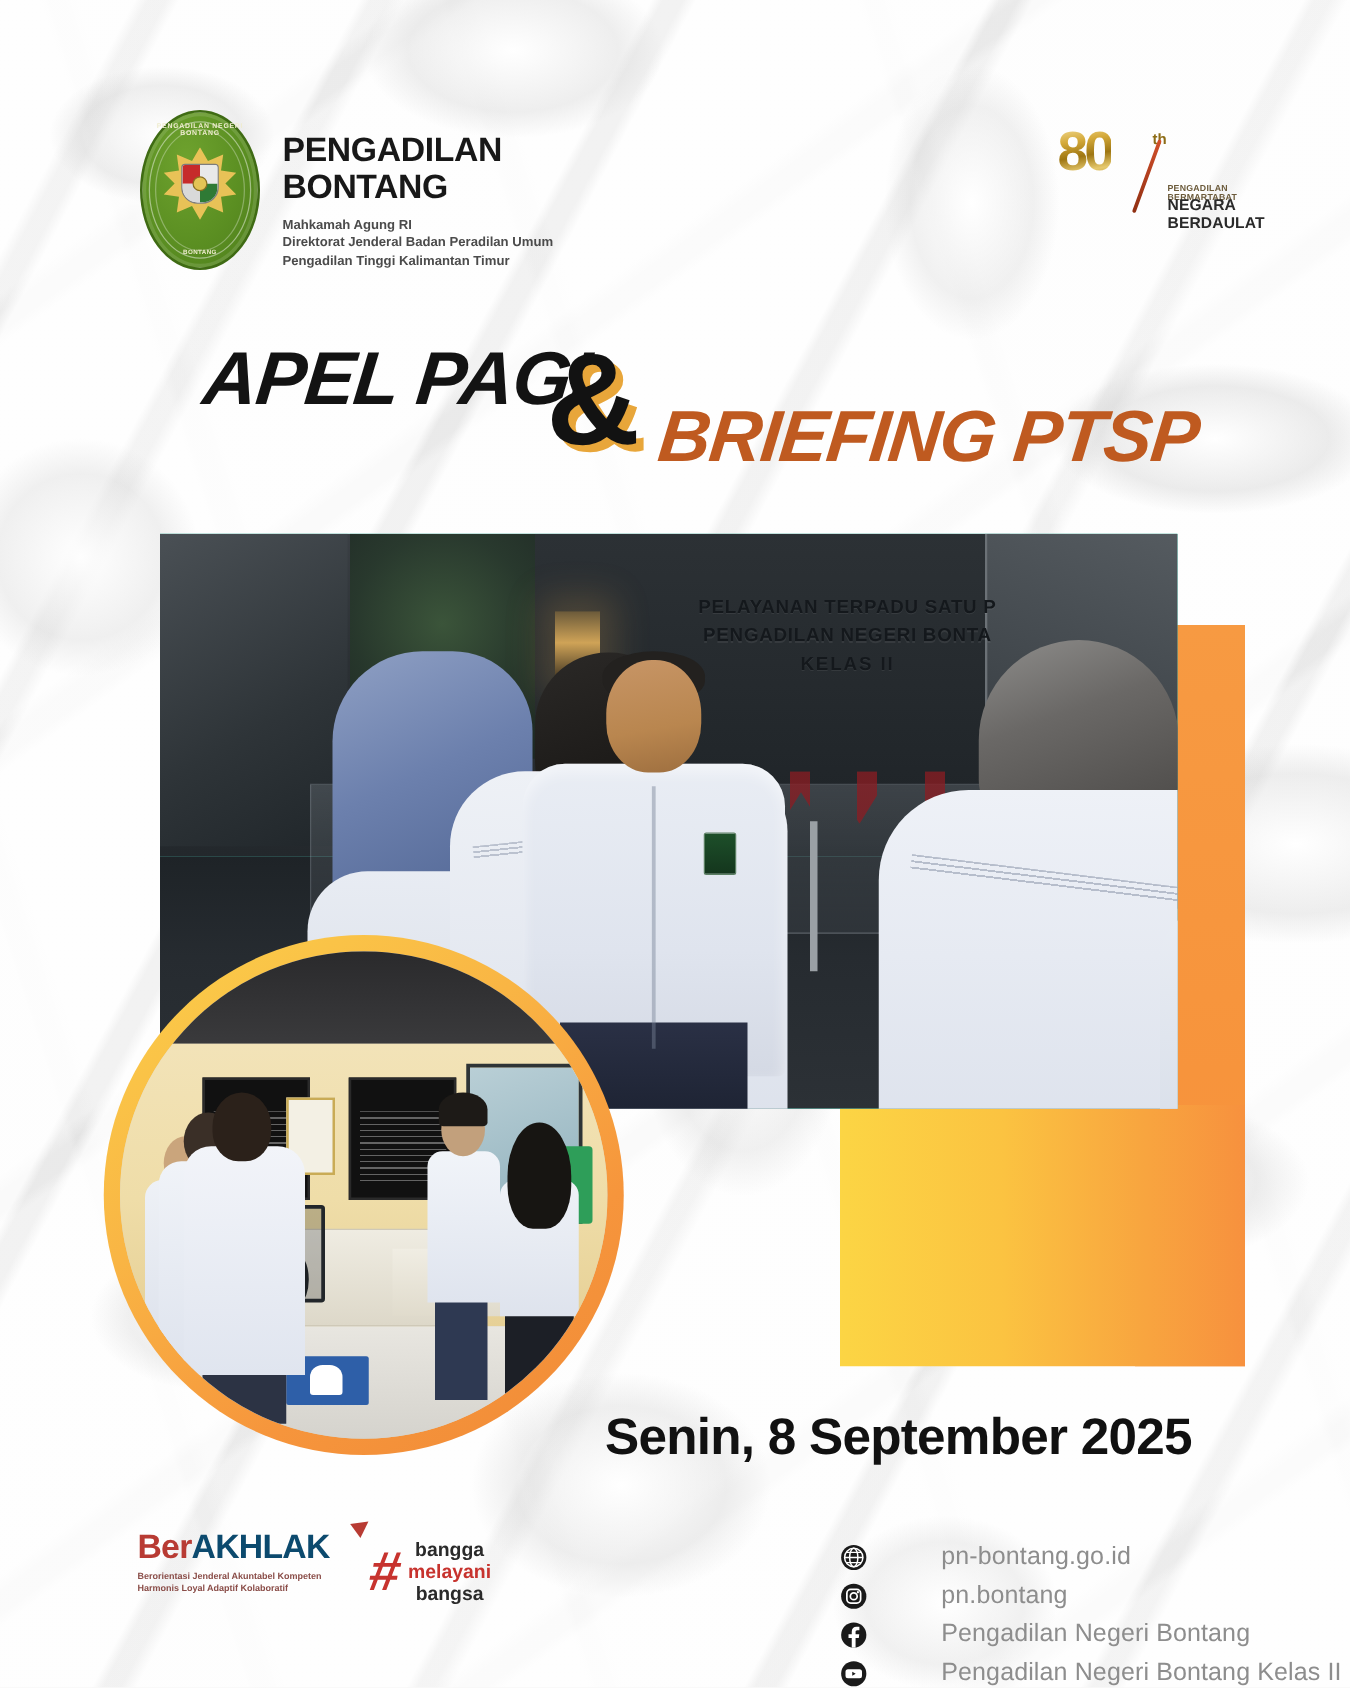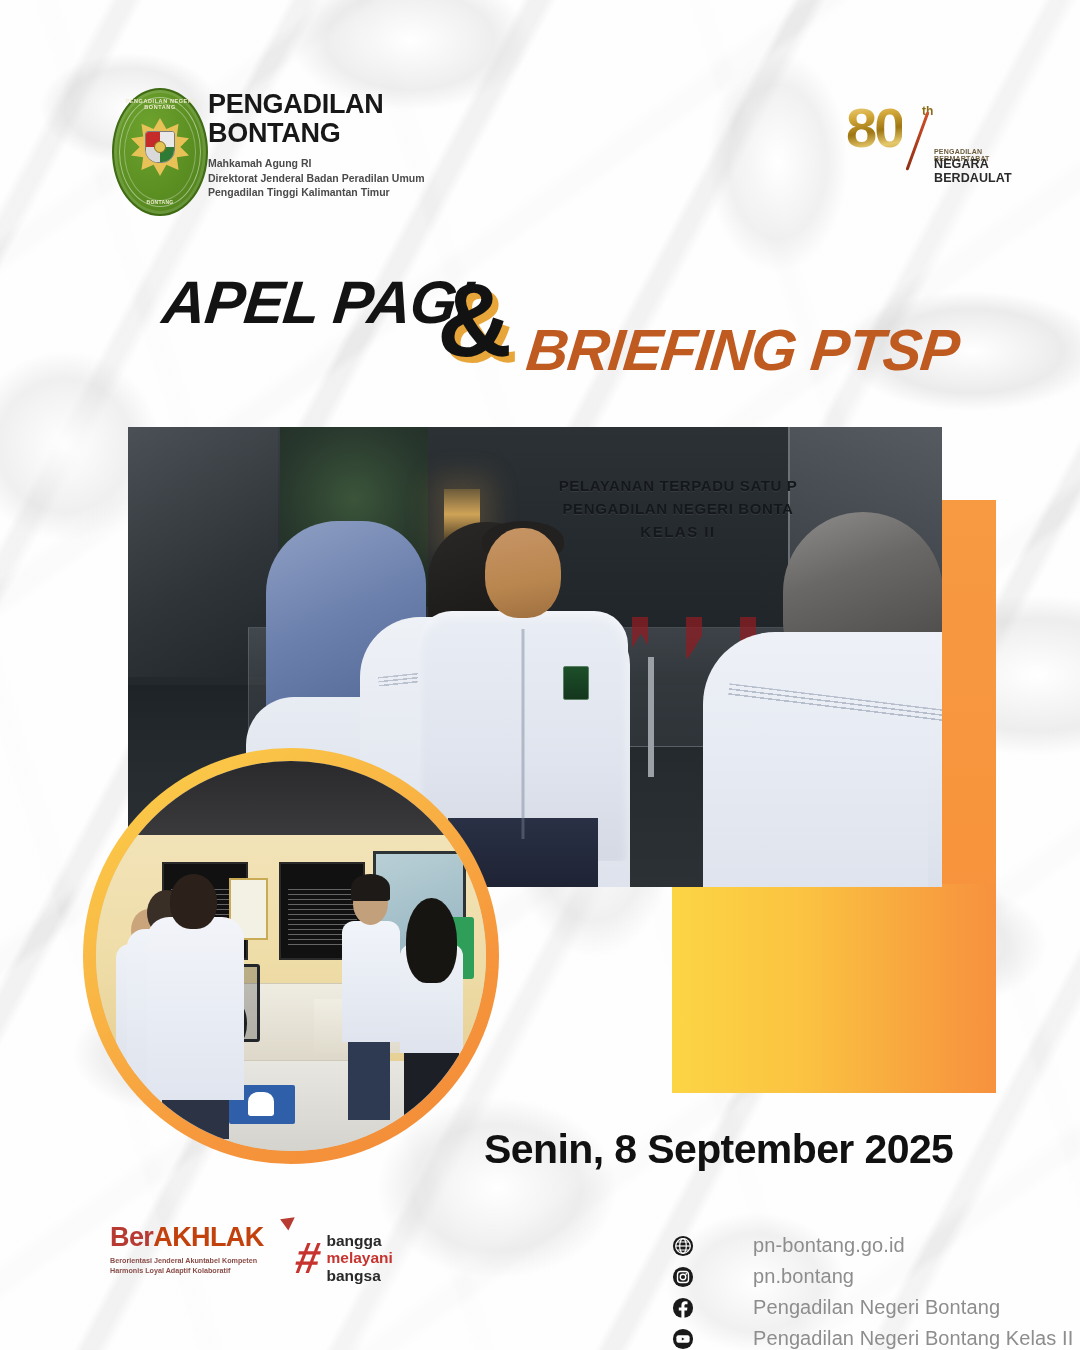--- a/index.html
+++ b/index.html
@@ -33,21 +33,21 @@
       radial-gradient(ellipse 100px 60px at 16% 78%, rgba(255,255,255,.92), rgba(198,198,198,.26) 70%, rgba(255,255,255,0) 100%),
       radial-gradient(ellipse 120px 90px at 46% 88%, rgba(255,255,255,.9),  rgba(193,193,193,.25) 70%, rgba(255,255,255,0) 100%),
       radial-gradient(ellipse 90px 70px at 70% 95%,  rgba(255,255,255,.9),  rgba(198,198,198,.24) 70%, rgba(255,255,255,0) 100%),
       radial-gradient(ellipse 150px 80px at 96% 50%, rgba(255,255,255,.9),  rgba(190,190,190,.26) 70%, rgba(255,255,255,0) 100%),
       linear-gradient(118deg, rgba(255,255,255,.7) 0 6%, rgba(205,205,205,.18) 6.6% 7.4%, rgba(255,255,255,.7) 8% 16%, rgba(200,200,200,.16) 16.5% 17.3%, rgba(255,255,255,.65) 18% 29%, rgba(202,202,202,.2) 29.5% 30.4%, rgba(255,255,255,.7) 31% 44%, rgba(198,198,198,.18) 44.5% 45.3%, rgba(255,255,255,.65) 46% 58%, rgba(204,204,204,.16) 58.5% 59.2%, rgba(255,255,255,.7) 60% 73%, rgba(200,200,200,.19) 73.5% 74.4%, rgba(255,255,255,.7) 75% 88%, rgba(202,202,202,.17) 88.5% 89.3%, rgba(255,255,255,.7) 90% 100%),
       linear-gradient(-36deg, rgba(255,255,255,.5) 0 9%, rgba(206,206,206,.14) 9.5% 10.2%, rgba(255,255,255,.55) 11% 23%, rgba(203,203,203,.13) 23.5% 24.3%, rgba(255,255,255,.5) 25% 39%, rgba(205,205,205,.15) 39.5% 40.3%, rgba(255,255,255,.55) 41% 54%, rgba(200,200,200,.13) 54.5% 55.3%, rgba(255,255,255,.5) 56% 71%, rgba(204,204,204,.14) 71.5% 72.3%, rgba(255,255,255,.55) 73% 87%, rgba(202,202,202,.13) 87.5% 88.3%, rgba(255,255,255,.5) 89% 100%),
       linear-gradient(72deg, rgba(255,255,255,.4) 0 13%, rgba(208,208,208,.11) 13.4% 14%, rgba(255,255,255,.45) 15% 31%, rgba(205,205,205,.12) 31.5% 32.2%, rgba(255,255,255,.4) 33% 52%, rgba(207,207,207,.1) 52.5% 53.2%, rgba(255,255,255,.45) 54% 74%, rgba(204,204,204,.12) 74.5% 75.2%, rgba(255,255,255,.4) 76% 100%);
   }
 
   
-  .header { position:absolute; left:112px; top:88px; display:flex; align-items:flex-start; }
+  .header { position:absolute; left:112px; top:88px; display:flex; align-items:flex-end; gap:18px; }
 
   .court-seal { position:relative; width:96px; height:128px; flex:none; }
   .seal-outer {
     position:absolute; inset:0;
     border-radius:50%;
     background:radial-gradient(ellipse at 38% 30%, #6ea22e 0%, #5b8f22 55%, #4d7d1b 100%);
     border:2px solid #3f6b14;
     box-shadow:inset 0 0 0 3px rgba(255,255,255,.12);
   }
   .seal-ring {
@@ -101,21 +101,21 @@
   }
   .org-sub {
     margin-top:9px;
     font-size:10.5px; line-height:1.38; color:#4b4b4b; font-weight:600;
   }
 
   
   .anniv { position:absolute; right:62px; top:104px; width:180px; height:76px; }
   .anniv-80 {
     position:absolute; left:8px; top:-4px;
-    font-size:56px; font-weight:800; letter-spacing:-3px;
+    font-size:44px; font-weight:800; letter-spacing:-3px;
     background:linear-gradient(170deg,#f7e3a0 0%,#d4a93a 30%,#9e7612 55%,#e6c96e 78%,#b88f22 100%);
     -webkit-background-clip:text; background-clip:text; color:transparent;
     line-height:1;
   }
   .anniv-th {
     position:absolute; left:84px; top:0px;
     font-size:12px; font-weight:700; color:#8d6c16;
   }
   .anniv-slash {
     position:absolute; left:78px; top:6px; width:3px; height:62px;
@@ -405,34 +405,34 @@
 
   
   .date-text {
     position:absolute; left:484px; top:1126px;
     font-size:41px; font-weight:800; letter-spacing:-.6px; color:#111;
   }
 
   
   .berakhlak { position:absolute; left:110px; top:1222px; width:180px; }
   .ba-title { font-size:27px; font-weight:800; letter-spacing:-.6px; color:#b83b33; }
-  .ba-title .k2 { color:#c2410c; }
+  .ba-title .k2 { color:#0c4a6e; }
   .ba-arrow {
     position:absolute; right:-6px; top:-8px; width:0; height:0;
     border-left:13px solid #b83b33; border-top:7px solid transparent; border-bottom:7px solid transparent;
     transform:rotate(-36deg);
   }
   .ba-sub { margin-top:3px; font-size:7.2px; line-height:1.45; color:#8a4d48; font-weight:600; }
 
   .bangga { position:absolute; left:296px; top:1232px; display:flex; align-items:center; gap:6px; }
   .bg-hash {
     font-size:44px; font-weight:800; color:#c7332e; line-height:.9;
     transform:skewX(-10deg);
   }
-  .bg-words { font-size:15.5px; line-height:1.12; font-weight:600; }
+  .bg-words { font-size:15.5px; line-height:1.12; font-weight:600;text-align:center; }
   .bg-l1 { color:#2a2a2a; }
   .bg-l2 { color:#c7332e; }
   .bg-l3 { color:#2a2a2a; }
 
   
   .social { position:absolute; left:672px; top:1234px; display:flex; flex-direction:column; gap:8px; }
   .social-row { display:flex; align-items:center; gap:12px; }
   .sico { width:22px; height:22px; flex:none; }
   .sico svg { display:block; width:22px; height:22px; }
   .social-label { font-size:20px; color:#8d8d8d; font-weight:400; letter-spacing:.1px;margin-left:47px; }

